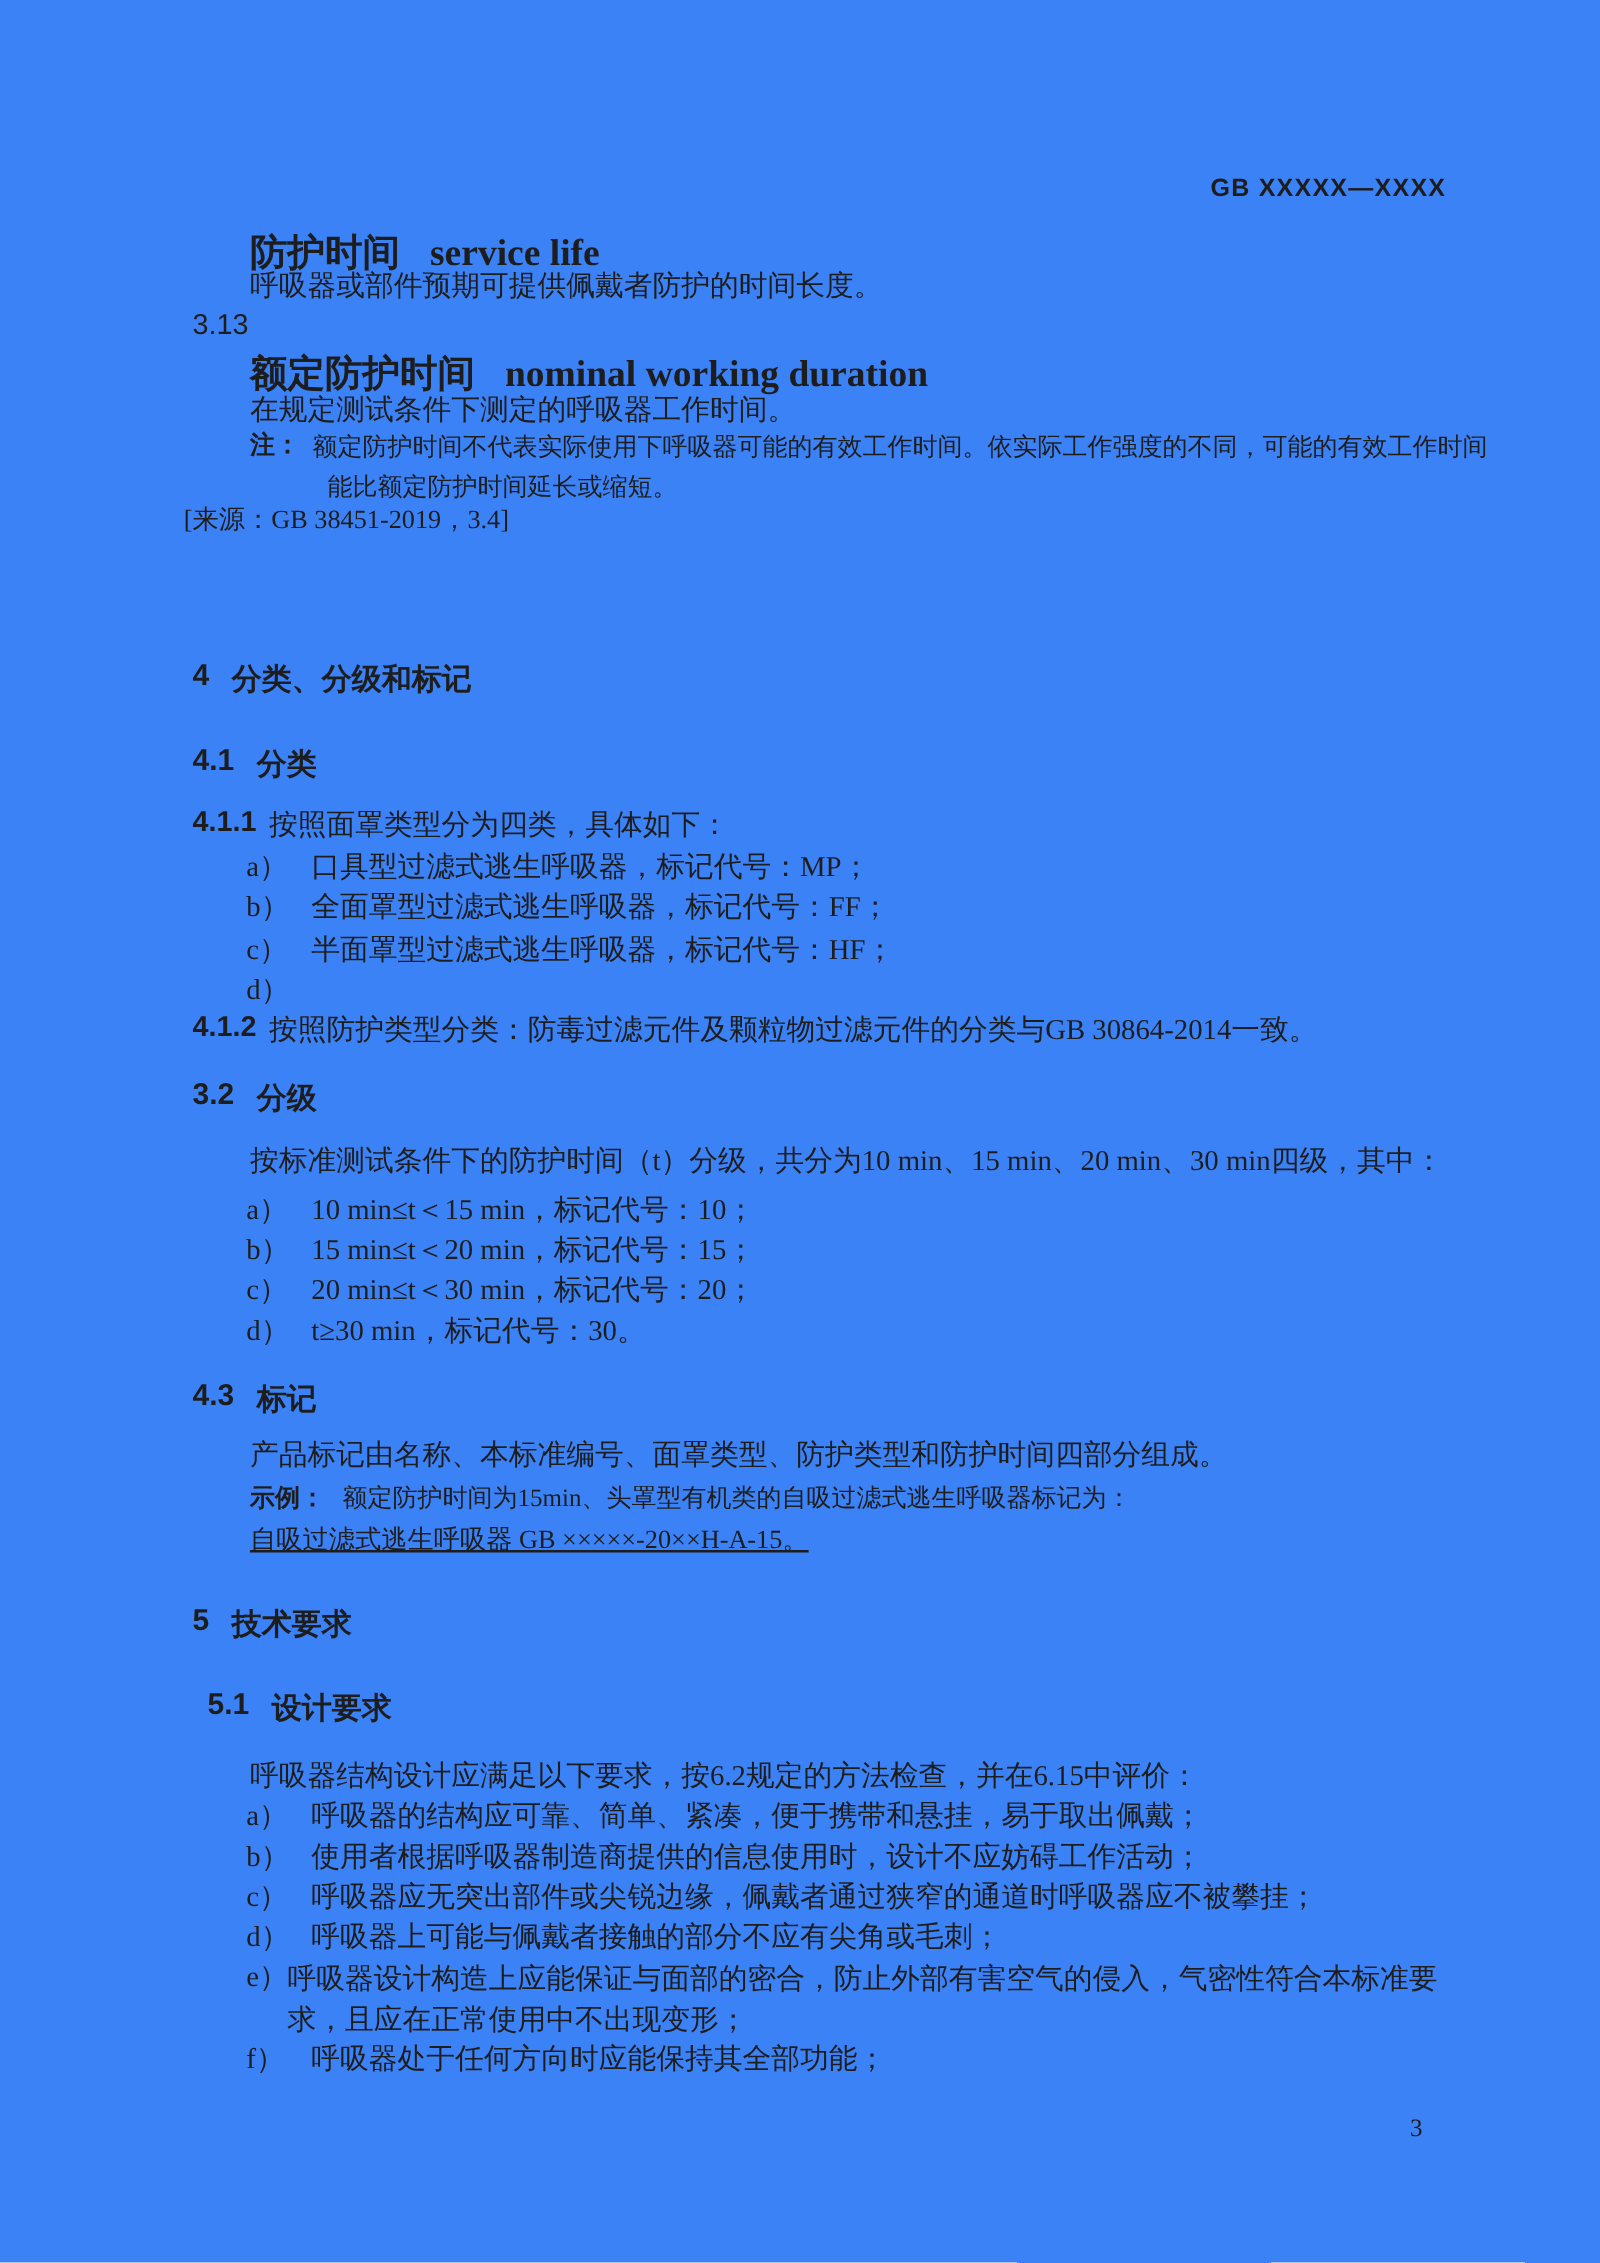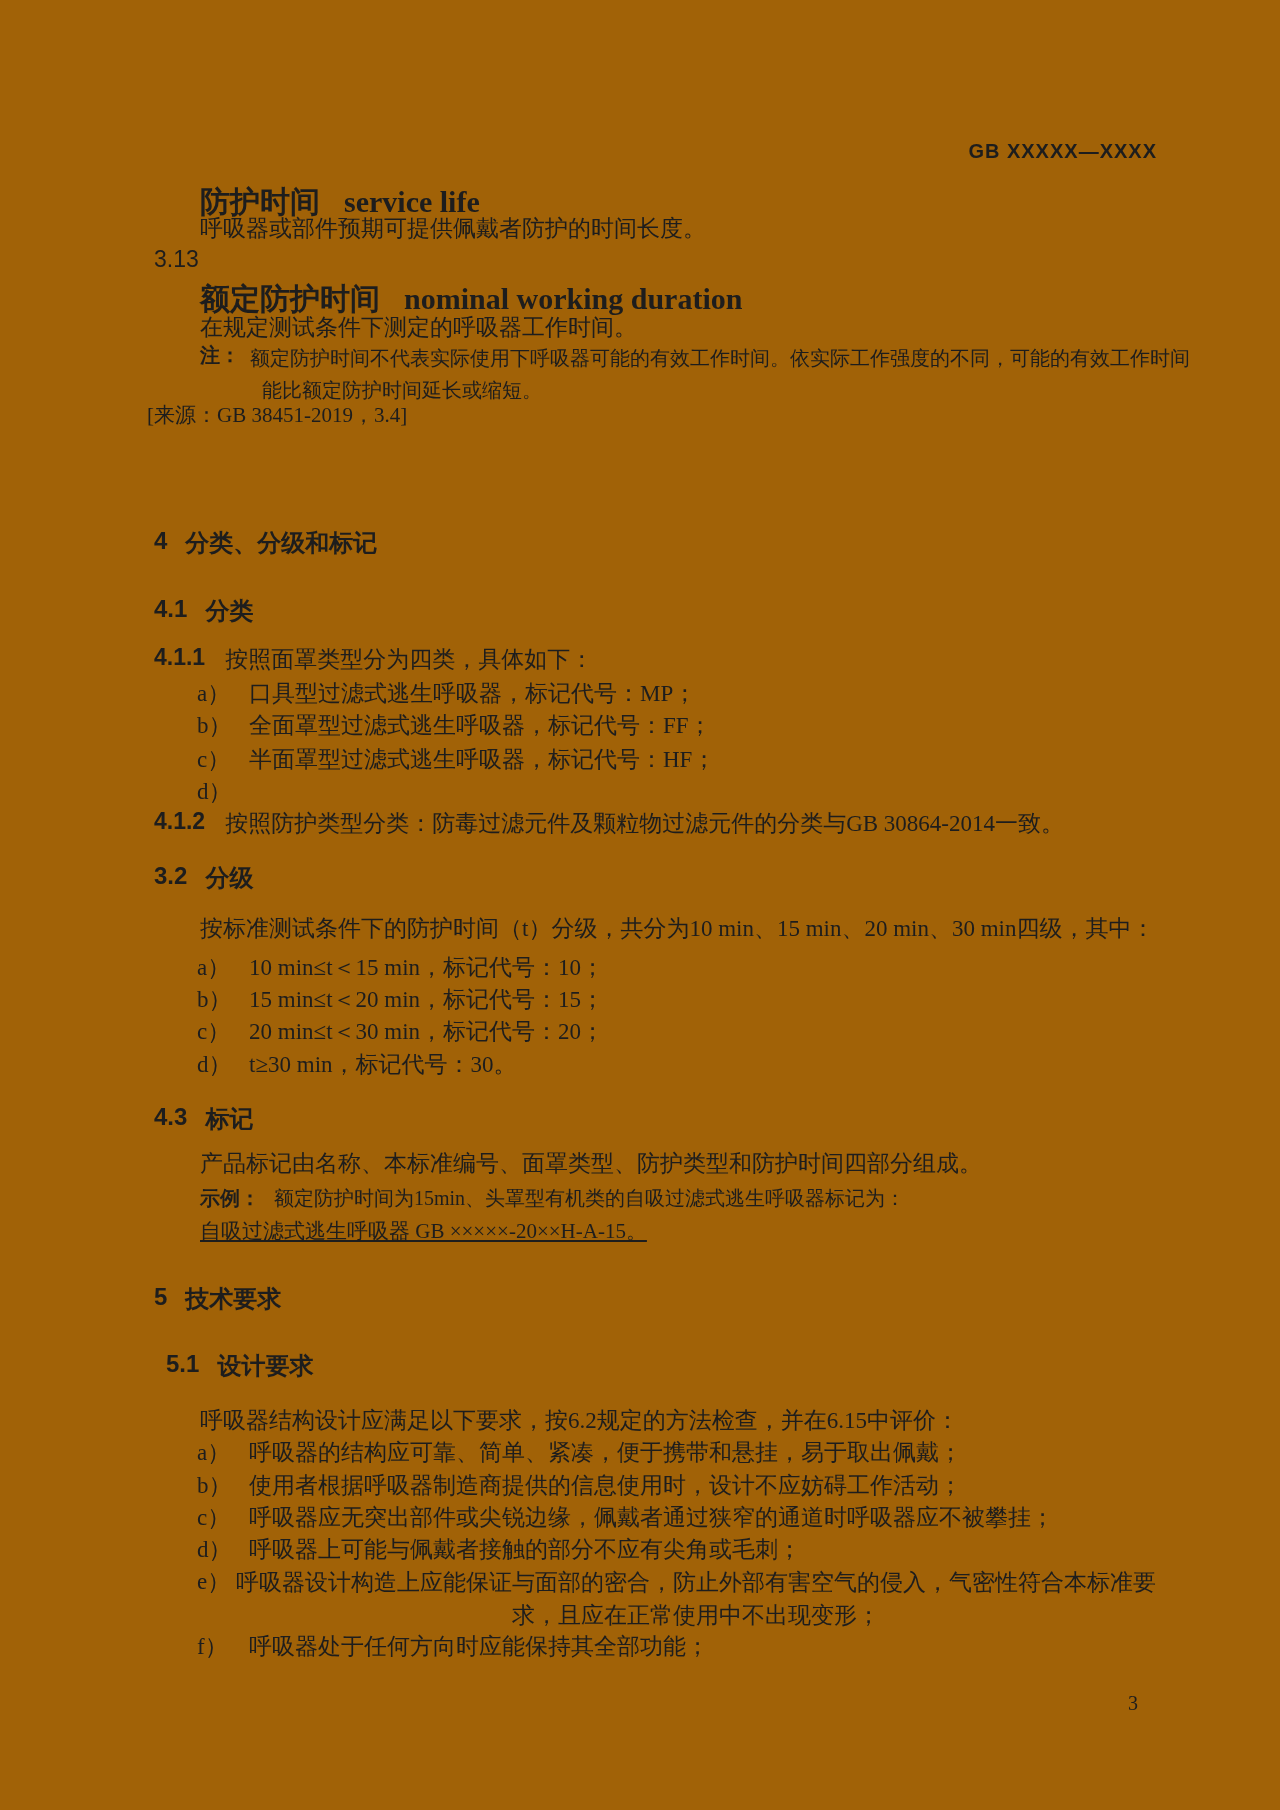--- a/index.html
+++ b/index.html
@@ -1,20 +1,20 @@
 <!DOCTYPE html>
 <html><head>
 <meta charset="utf-8">
 <style>
   html,body{margin:0;padding:0;background:#ffffff;}
   .page{
     position:relative;
     width:1280px;
     height:1810px;
-    background:#a16207;
+    background:#3b82f6;
     color:#1d1d1d;
     font-family:"Liberation Serif", serif;
     overflow:hidden;
   }
   .abs{position:absolute;}
   
   .std-no{
     font-family:"Liberation Sans", sans-serif;
     font-weight:bold;
     font-size:20px;
@@ -28,36 +28,36 @@
   .body-text{font-size:23px;white-space:nowrap;}
   
   .clause-no{font-family:"Liberation Sans", sans-serif;font-size:23px;}
   
   .sec-head{
     display:flex;gap:18px;
     font-family:"Liberation Sans", sans-serif;
     font-weight:bold;font-size:24px;white-space:nowrap;
   }
   
-  .num-para{display:flex;gap:20px;font-size:23px;white-space:nowrap;}
+  .num-para{display:flex;gap:10px;font-size:23px;white-space:nowrap;}
   .num-para .num{font-family:"Liberation Sans", sans-serif;font-weight:bold;font-size:23px;flex:none;}
   
   .note{display:flex;font-size:20px;}
   .note .lbl{font-family:"Liberation Sans", sans-serif;font-weight:bold;flex:none;margin-right:10px;}
   .note .ln{line-height:32px;white-space:nowrap;}
   .note .ln2{padding-left:12px;}
   .example{display:flex;font-size:20px;white-space:nowrap;}
   .example .lbl{font-family:"Liberation Sans", sans-serif;font-weight:bold;flex:none;margin-right:14px;}
   .src-line{font-size:21px;white-space:nowrap;}
   
   .li{display:flex;font-size:23px;}
   .li .lab{flex:none;width:52px;}
   .li .txt{white-space:nowrap;}
   .li-wrap .lab{width:33px;}
-  .li-wrap .txt{white-space:normal;width:932px;line-height:33px;text-align:center;}
+  .li-wrap .txt{white-space:normal;width:932px;line-height:33px;}
   .pageno{font-size:20px;}
 </style>
 </head>
 <body>
 
 <div class="page">
 
   <div class="abs std-no" style="top:140px;right:123px;">GB XXXXX—XXXX</div>
 
   <div class="abs term-head" style="top:182px;left:200px;">

